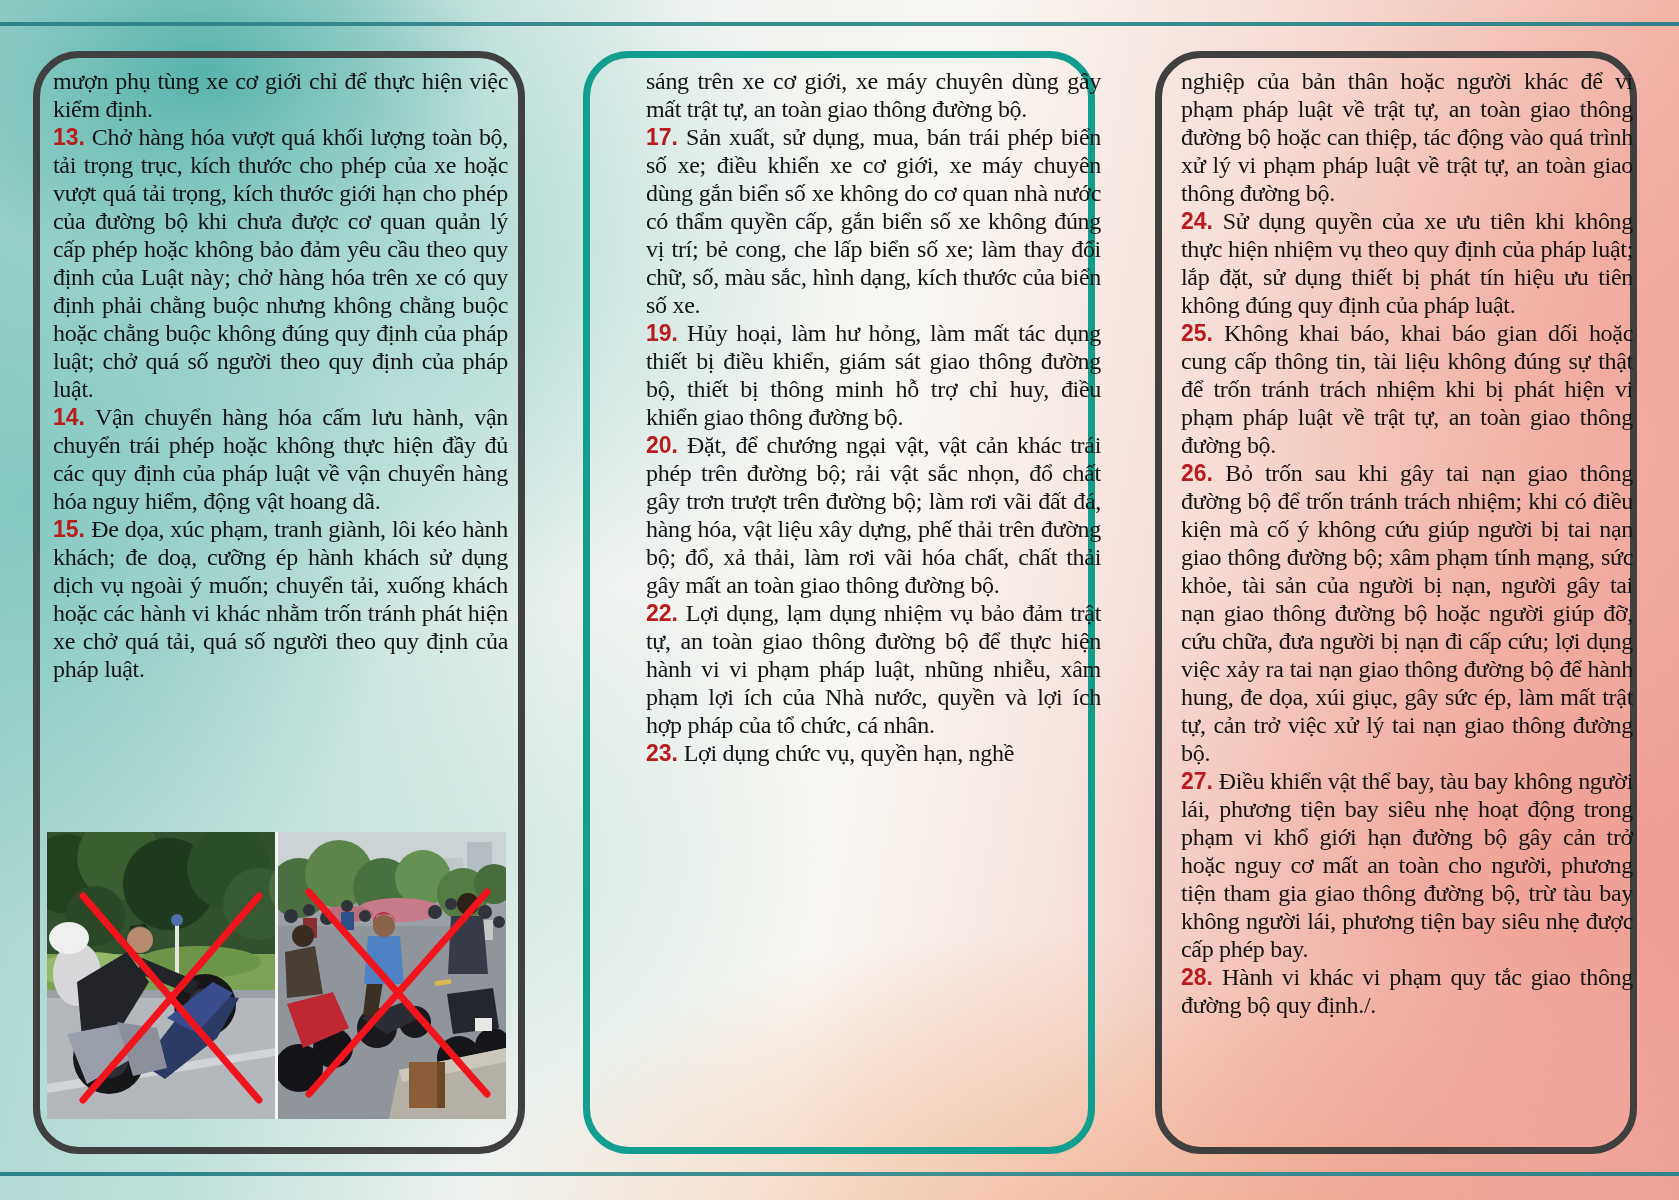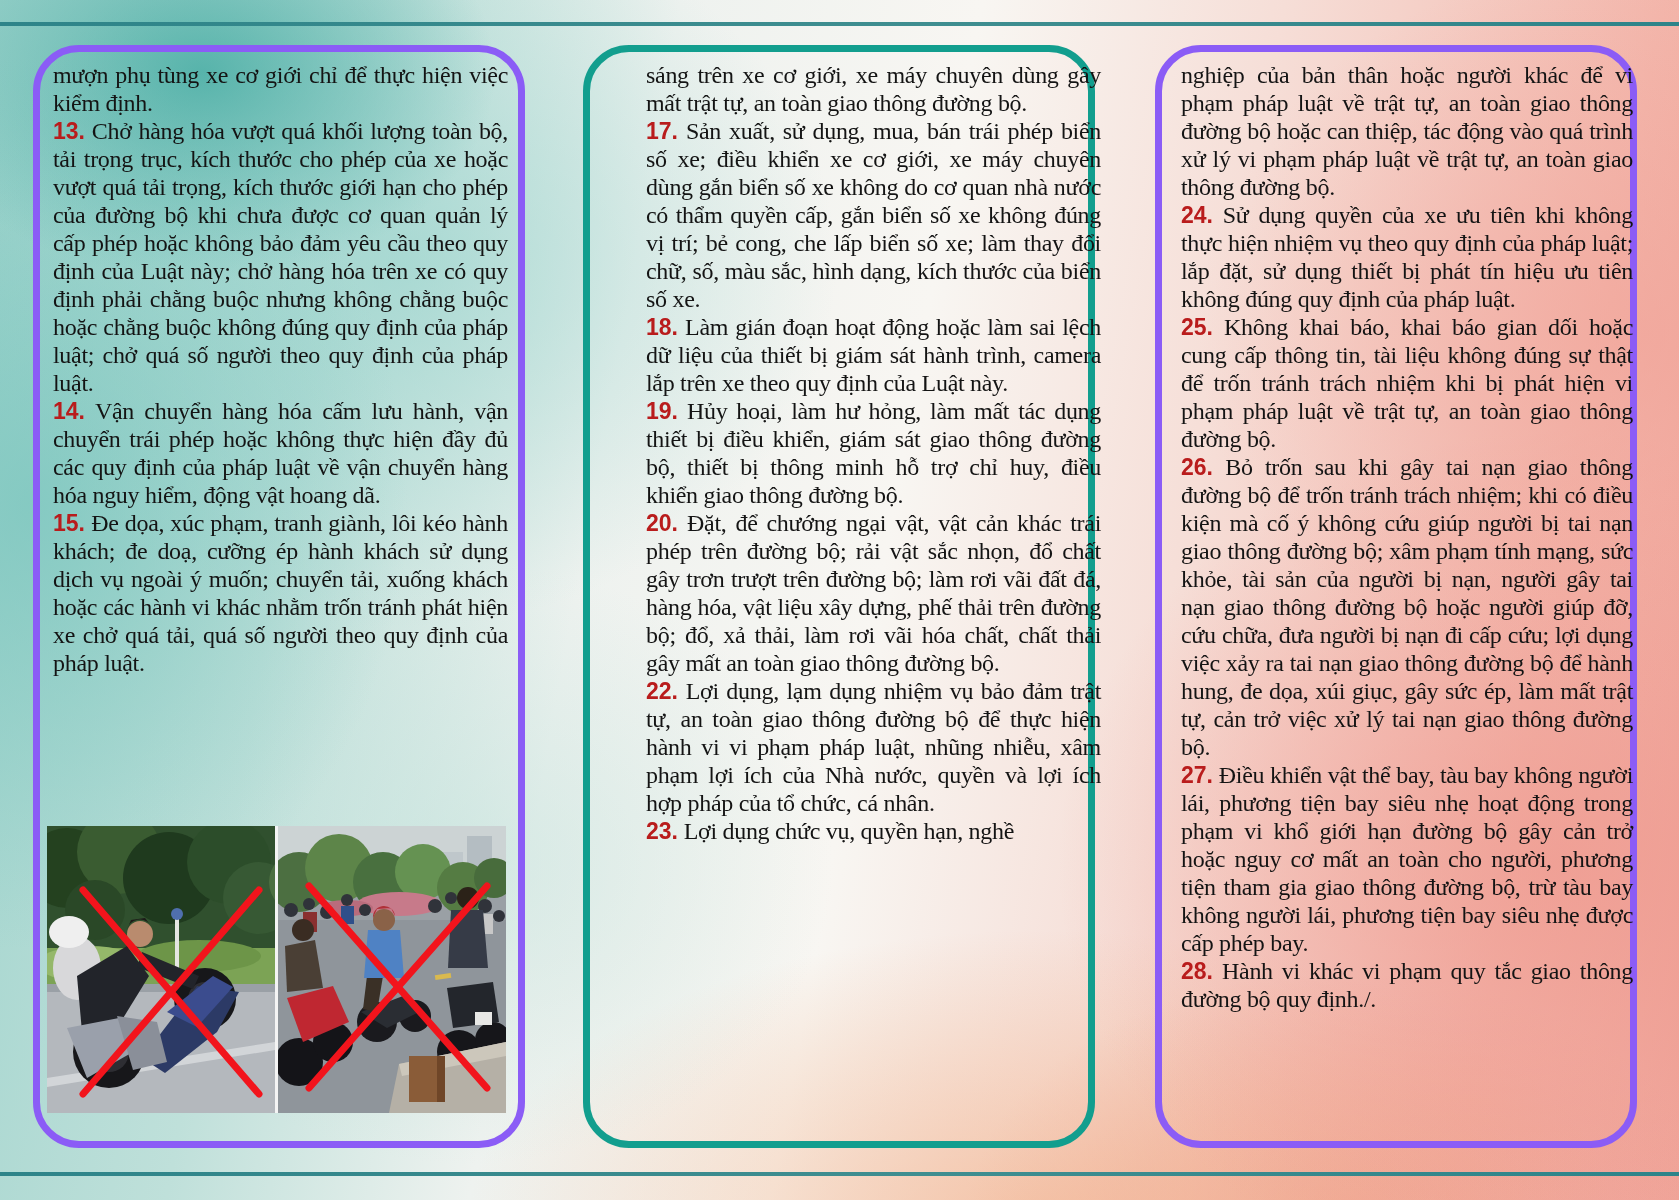--- a/index.html
+++ b/index.html
@@ -15,22 +15,22 @@
       radial-gradient(ellipse 640px 540px at 98% 28%, rgba(241,162,151,.60), rgba(241,162,151,0) 70%),
       radial-gradient(ellipse 720px 620px at 93% 72%, rgba(238,148,138,.62), rgba(238,148,138,0) 70%),
       radial-gradient(ellipse 820px 420px at 62% 102%, rgba(242,172,128,.58), rgba(242,172,128,0) 70%),
       radial-gradient(ellipse 540px 360px at 80% 102%, rgba(236,140,120,.45), rgba(236,140,120,0) 70%),
       linear-gradient(100deg,#9ed3cc 0%,#bfe0da 20%,#eef2ef 36%,#f8f6f2 52%,#f6ded7 68%,#f3b7ac 88%,#f0a79c 100%);
   }
   .rule{position:absolute;left:0;width:1679px;height:4px;
     background:linear-gradient(to right,#2e8489,#3f8e90 55%,#2e8489);}
   #rule-top{top:22px;}
   #rule-bottom{top:1172px;}
-  .panel{position:absolute;top:45px;height:1103px;box-sizing:border-box;
-    border:7px solid #8b5cf6;border-radius:46px;text-decoration:underline;}
+  .panel{position:absolute;top:51px;height:1103px;box-sizing:border-box;
+    border:7px solid #404040;border-radius:46px;text-decoration:underline;}
   #panel-left{left:33px;width:492px;}
   #panel-middle{left:583px;width:512px;border-color:#129e8e;}
   #panel-right{left:1155px;width:482px;}
   .coltext{position:absolute;top:9px;color:#141414;font-size:24px;line-height:28px;
     letter-spacing:-0.3px;text-align:justify;}
   #panel-left .coltext{left:13px;width:455px;}
   #panel-middle .coltext{left:16px;width:455px;margin-left:40px;}
   #panel-right .coltext{left:19px;width:452px;}
   .coltext p{margin:0;}
   .num{font-family:"Liberation Sans",sans-serif;font-weight:bold;color:#b91c1c;
@@ -161,21 +161,20 @@
       </g>
       <rect x="228" y="0" width="3" height="287" fill="#f4f4f4"></rect>
     </svg>
   </div>
 </section>
 
 <section class="panel" id="panel-middle">
   <div class="coltext">
     <p><span class="num"></span> <span>sáng trên xe cơ giới, xe máy chuyên dùng gây mất trật tự, an toàn giao thông đường bộ.</span></p>
     <p><span class="num">17.</span> <span>Sản xuất, sử dụng, mua, bán trái phép biển số xe; điều khiển xe cơ giới, xe máy chuyên dùng gắn biển số xe không do cơ quan nhà nước có thẩm quyền cấp, gắn biển số xe không đúng vị trí; bẻ cong, che lấp biển số xe; làm thay đổi chữ, số, màu sắc, hình dạng, kích thước của biển số xe.</span></p>
-    <p><span class="num">18.</span> <span>Làm gián đoạn hoạt động hoặc làm sai lệch dữ liệu của thiết bị giám sát hành trình, camera lắp trên xe theo quy định của Luật này.</span></p>
     <p><span class="num">19.</span> <span>Hủy hoại, làm hư hỏng, làm mất tác dụng thiết bị điều khiển, giám sát giao thông đường bộ, thiết bị thông minh hỗ trợ chỉ huy, điều khiển giao thông đường bộ.</span></p>
     <p><span class="num">20.</span> <span>Đặt, để chướng ngại vật, vật cản khác trái phép trên đường bộ; rải vật sắc nhọn, đổ chất gây trơn trượt trên đường bộ; làm rơi vãi đất đá, hàng hóa, vật liệu xây dựng, phế thải trên đường bộ; đổ, xả thải, làm rơi vãi hóa chất, chất thải gây mất an toàn giao thông đường bộ.</span></p>
     <p><span class="num">22.</span> <span>Lợi dụng, lạm dụng nhiệm vụ bảo đảm trật tự, an toàn giao thông đường bộ để thực hiện hành vi vi phạm pháp luật, nhũng nhiễu, xâm phạm lợi ích của Nhà nước, quyền và lợi ích hợp pháp của tổ chức, cá nhân.</span></p>
     <p><span class="num">23.</span> <span>Lợi dụng chức vụ, quyền hạn, nghề</span></p>
   </div>
 </section>
 
 <section class="panel" id="panel-right">
   <div class="coltext">
     <p><span class="num"></span> <span>nghiệp của bản thân hoặc người khác để vi phạm pháp luật về trật tự, an toàn giao thông đường bộ hoặc can thiệp, tác động vào quá trình xử lý vi phạm pháp luật về trật tự, an toàn giao thông đường bộ.</span></p>

